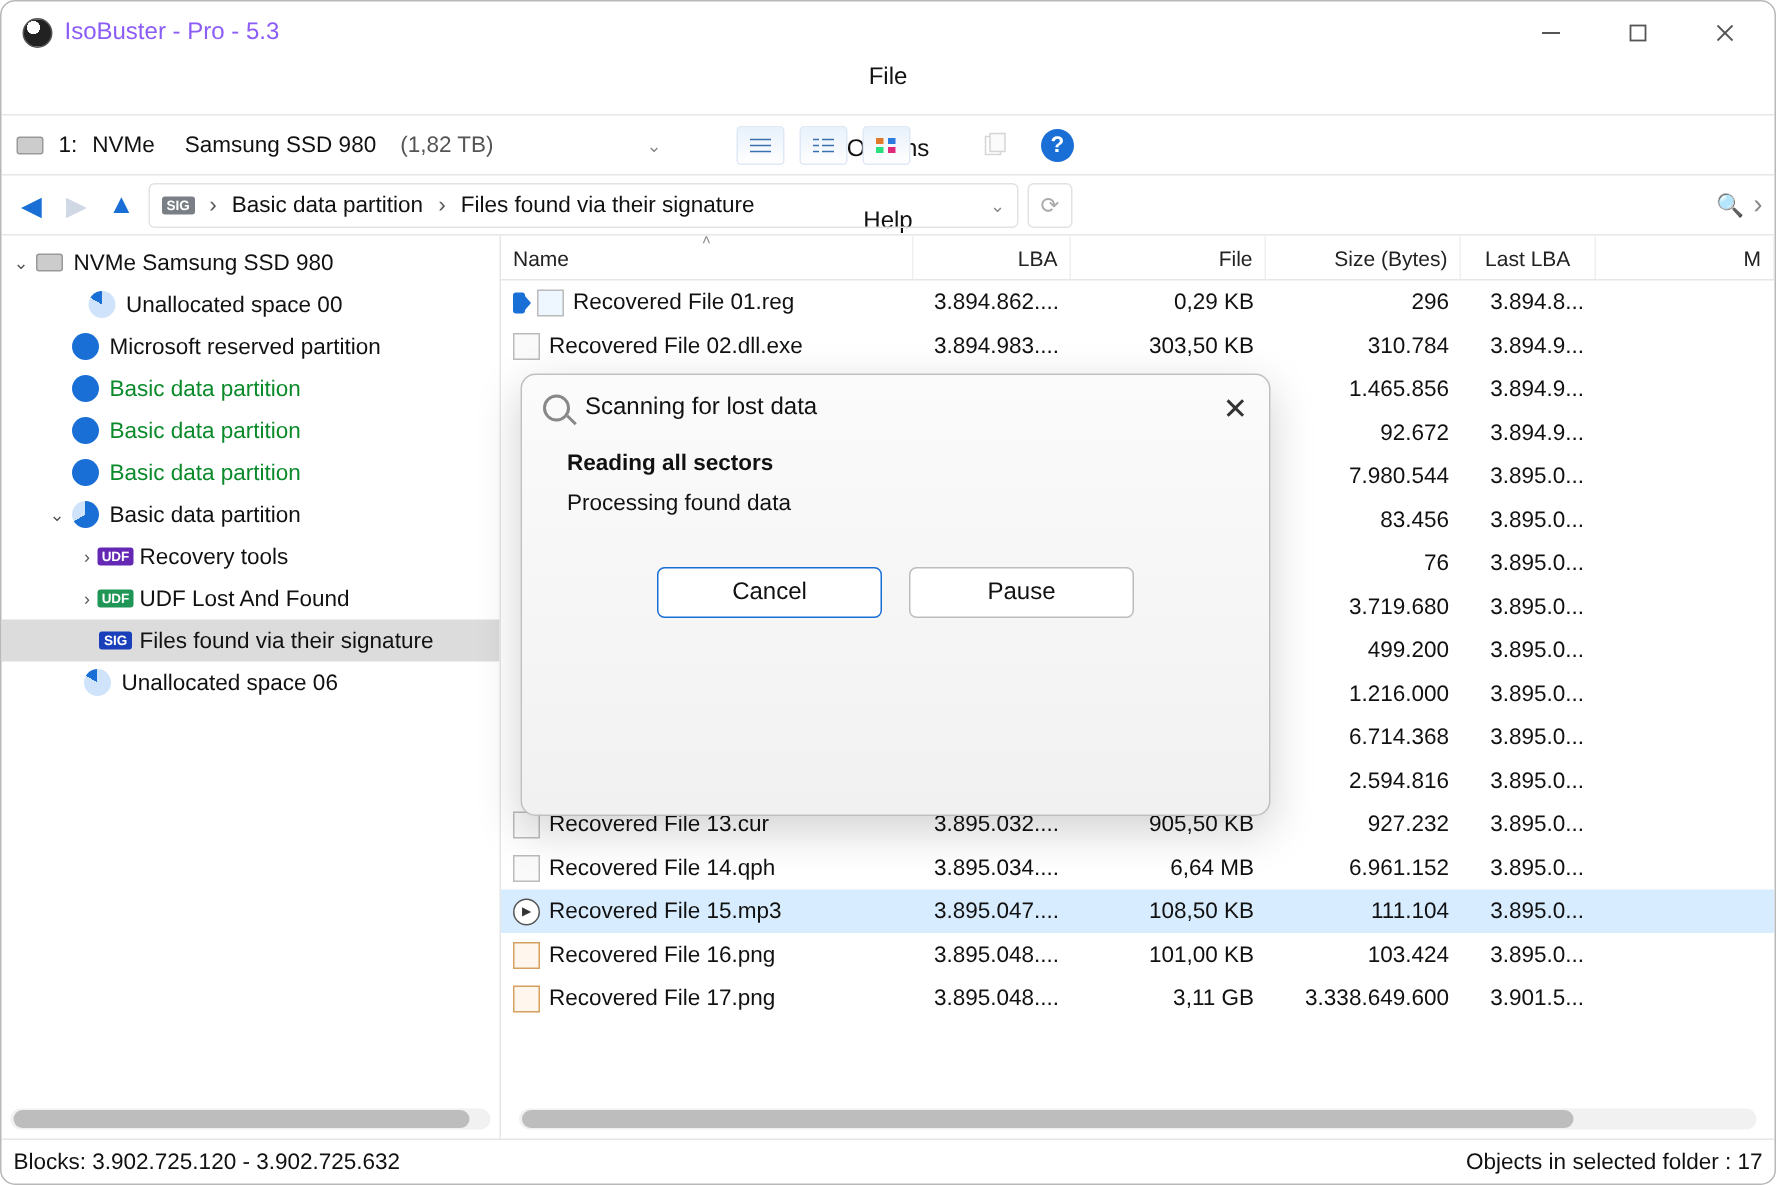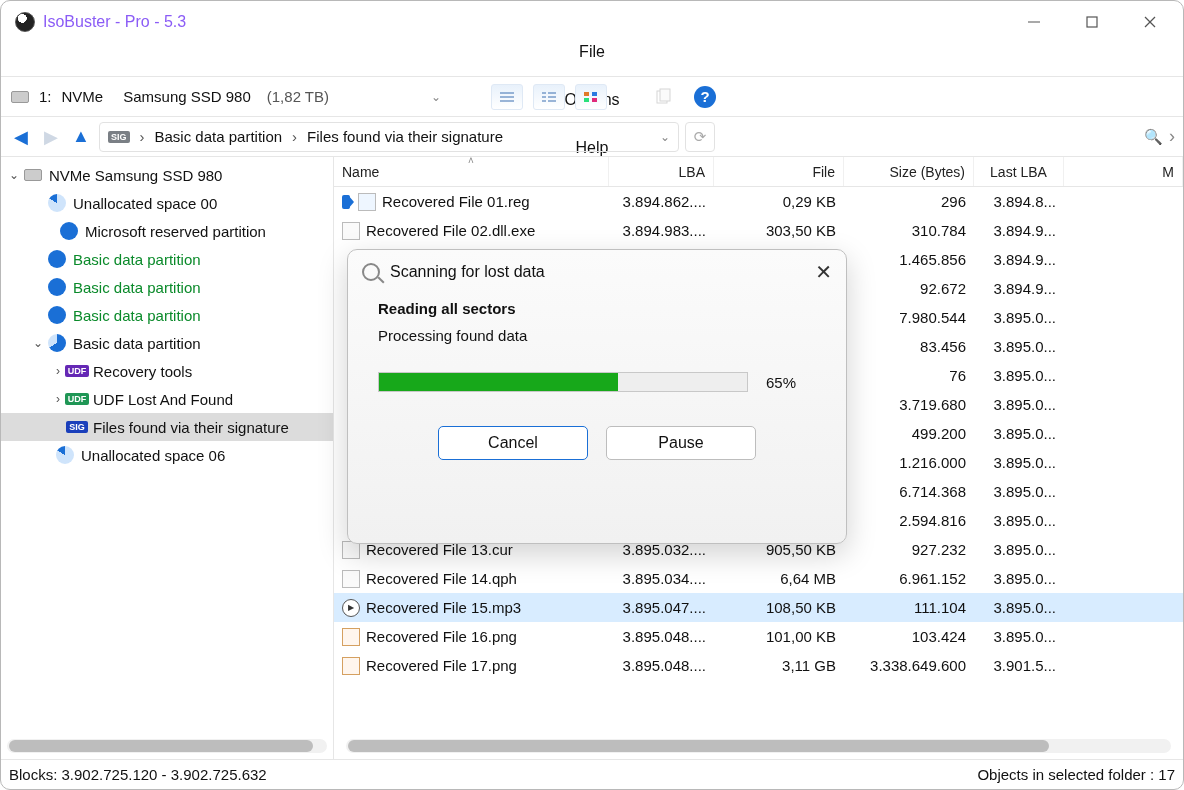--- a/index.html
+++ b/index.html
@@ -226,28 +226,28 @@
 
   <div class="body">
     <div class="tree">
       <div class="tree-row">
           <span class="tw">⌄</span>
           <span class="ico">
             <span class="drive-icon"></span>
           </span>
           <span class="lbl">NVMe Samsung SSD 980</span>
         </div>
+      <div class="tree-row" style="padding-left:39px">
+          <span class="tw"></span>
+          <span class="ico">
+            <span class="pie blueq"></span>
+          </span>
+          <span class="lbl">Unallocated space 00</span>
+        </div>
       <div class="tree-row" style="padding-left:28px">
-          <span class="tw"></span>
-          <span class="ico">
-            <span class="pie blueq"></span>
-          </span>
-          <span class="lbl">Unallocated space 00</span>
-        </div>
-      <div class="tree-row" style="padding-left:40px">
           <span class="tw"></span>
           <span class="ico">
             <span class="pie blue"></span>
           </span>
           <span class="lbl">Microsoft reserved partition</span>
         </div>
       <div class="tree-row" style="padding-left:28px">
           <span class="tw"></span>
           <span class="ico">
             <span class="pie blue"></span>
@@ -506,26 +506,20 @@
 
   <div class="dialog">
     <div class="dtitle">
       <div class="mag"></div>
       <div class="txt">Scanning for lost data</div>
       <div class="close">✕</div>
     </div>
     <div class="dbody">
       <div class="bold">Reading all sectors</div>
       <div>Processing found data</div>
-      <div class="pbwrap">
-        <div class="pb">
-            <div class="fill"></div>
-          </div>
-        <div>65%</div>
-      </div>
       <div class="dbtns">
         <div class="dbtn primary">Cancel</div>
         <div class="dbtn">Pause</div>
       </div>
     </div>
   </div>
 
 </div>
 
 </body></html>

